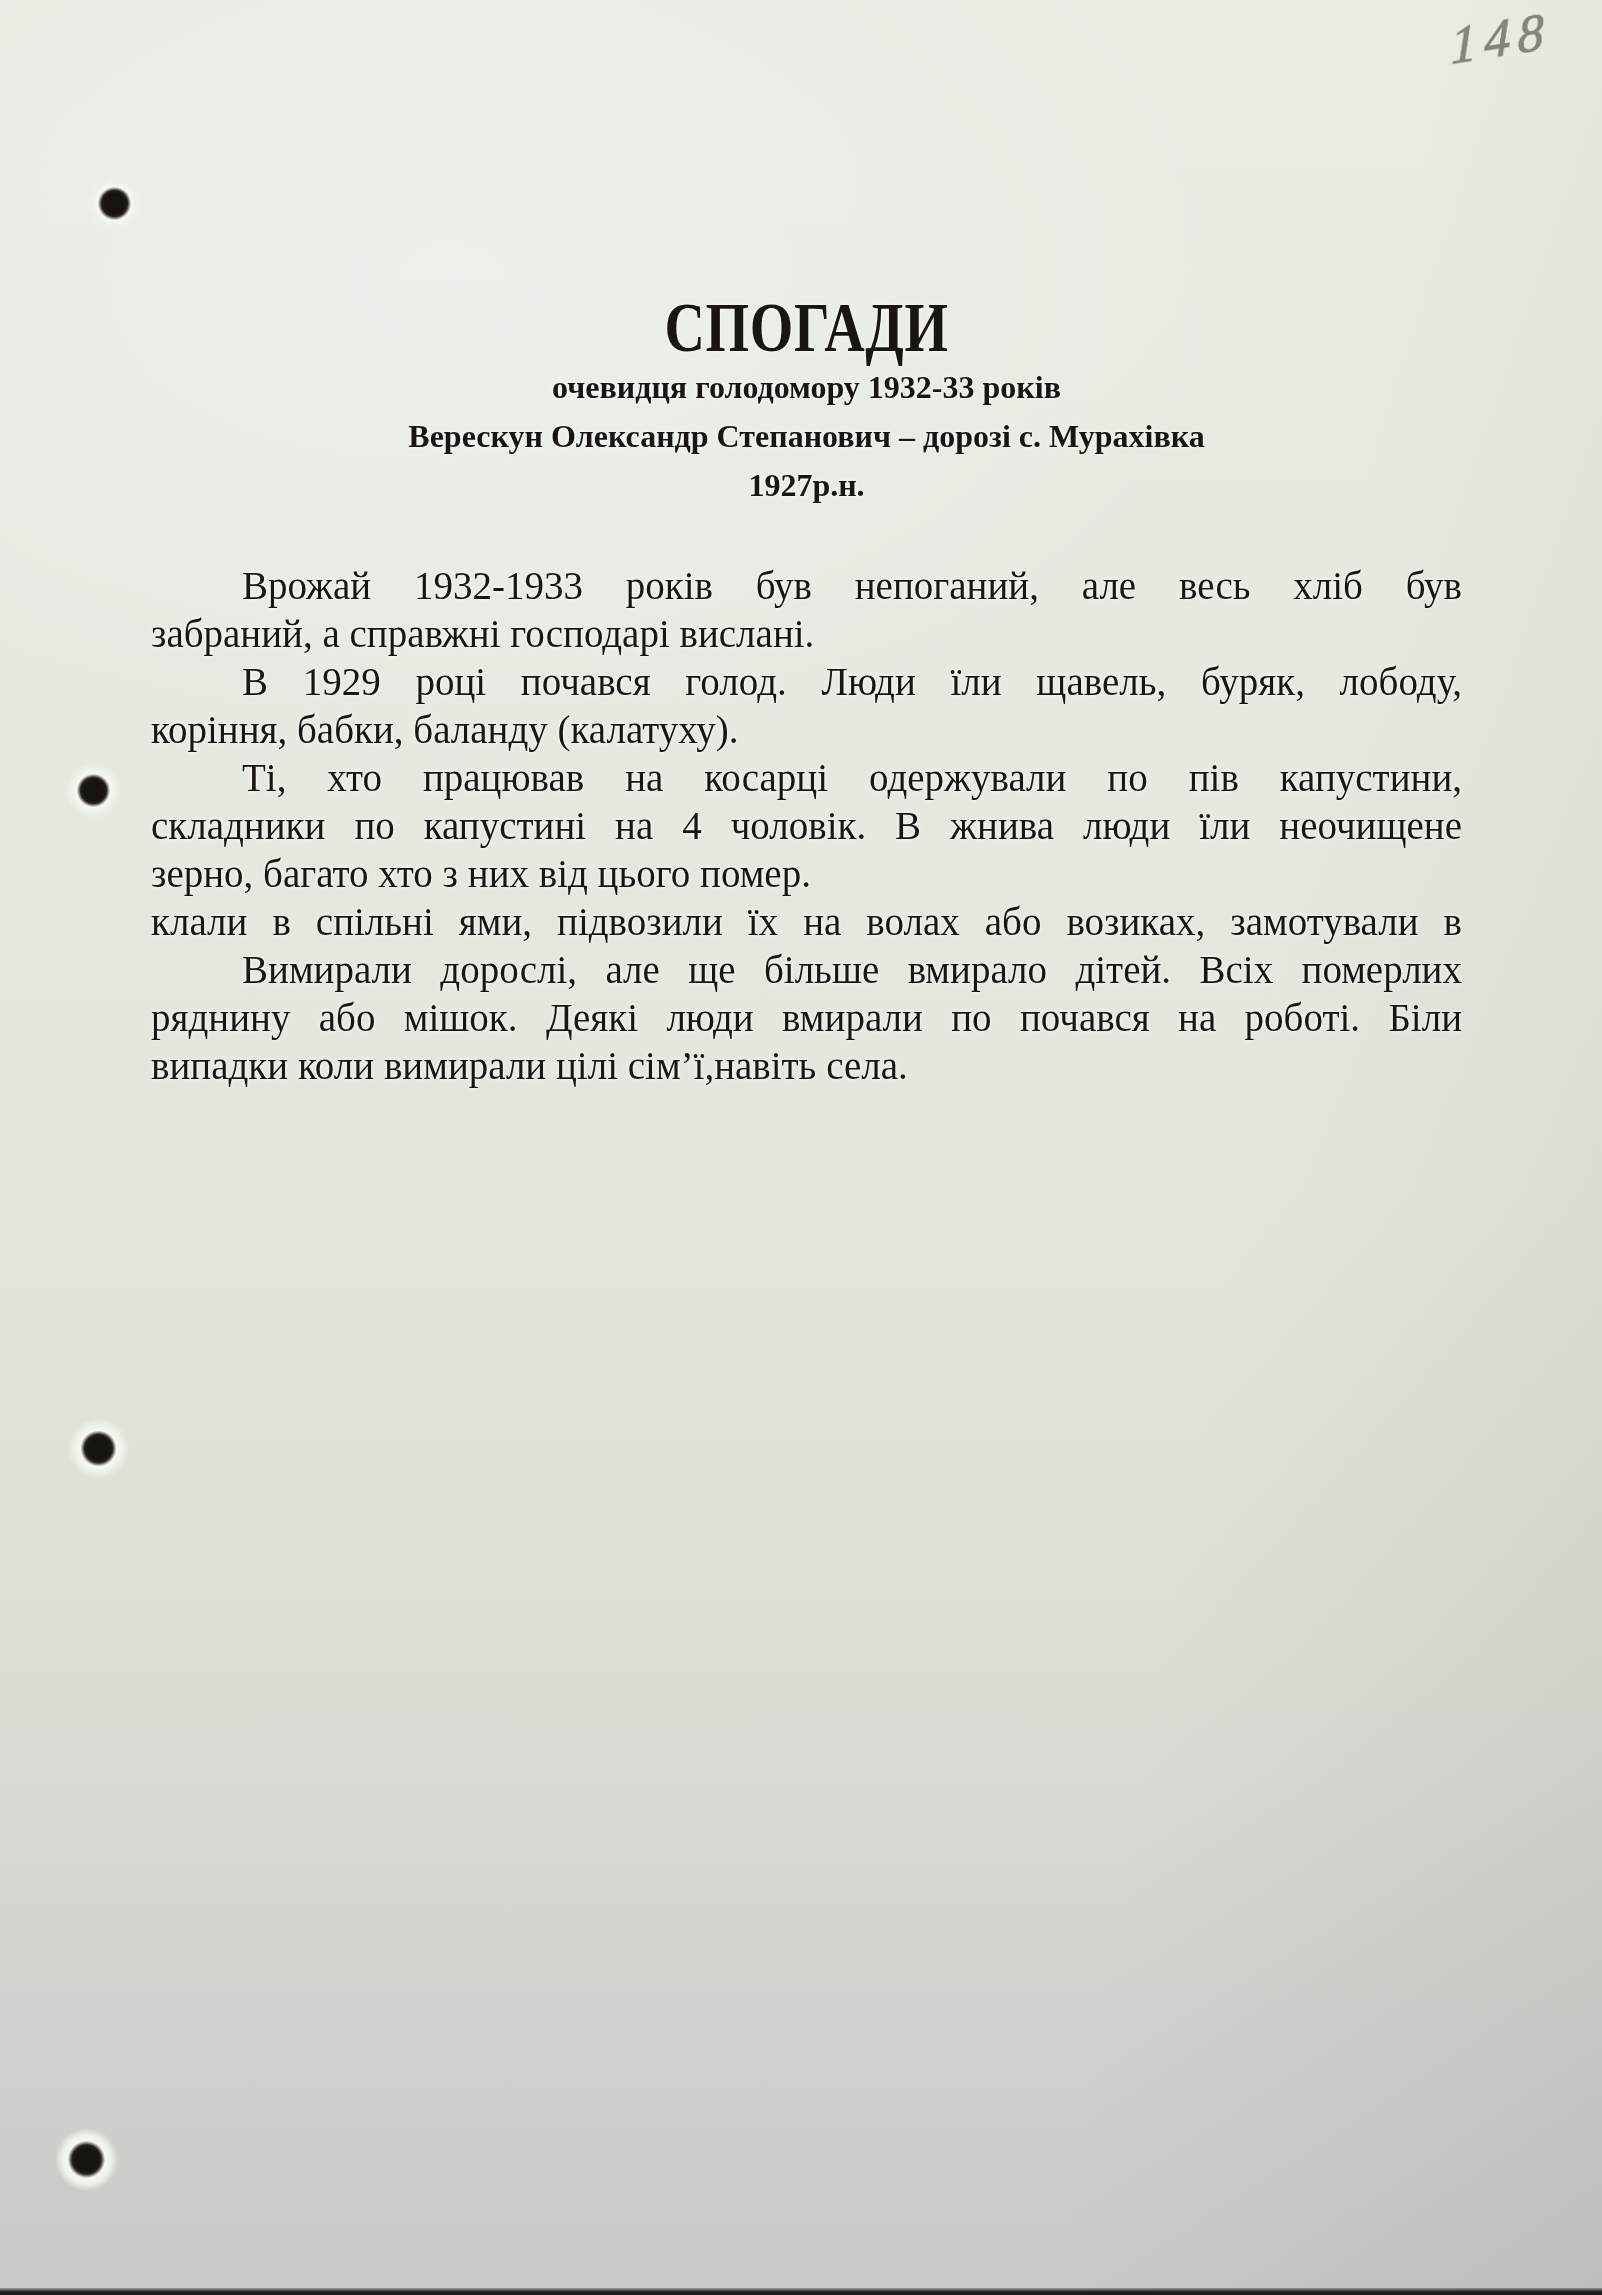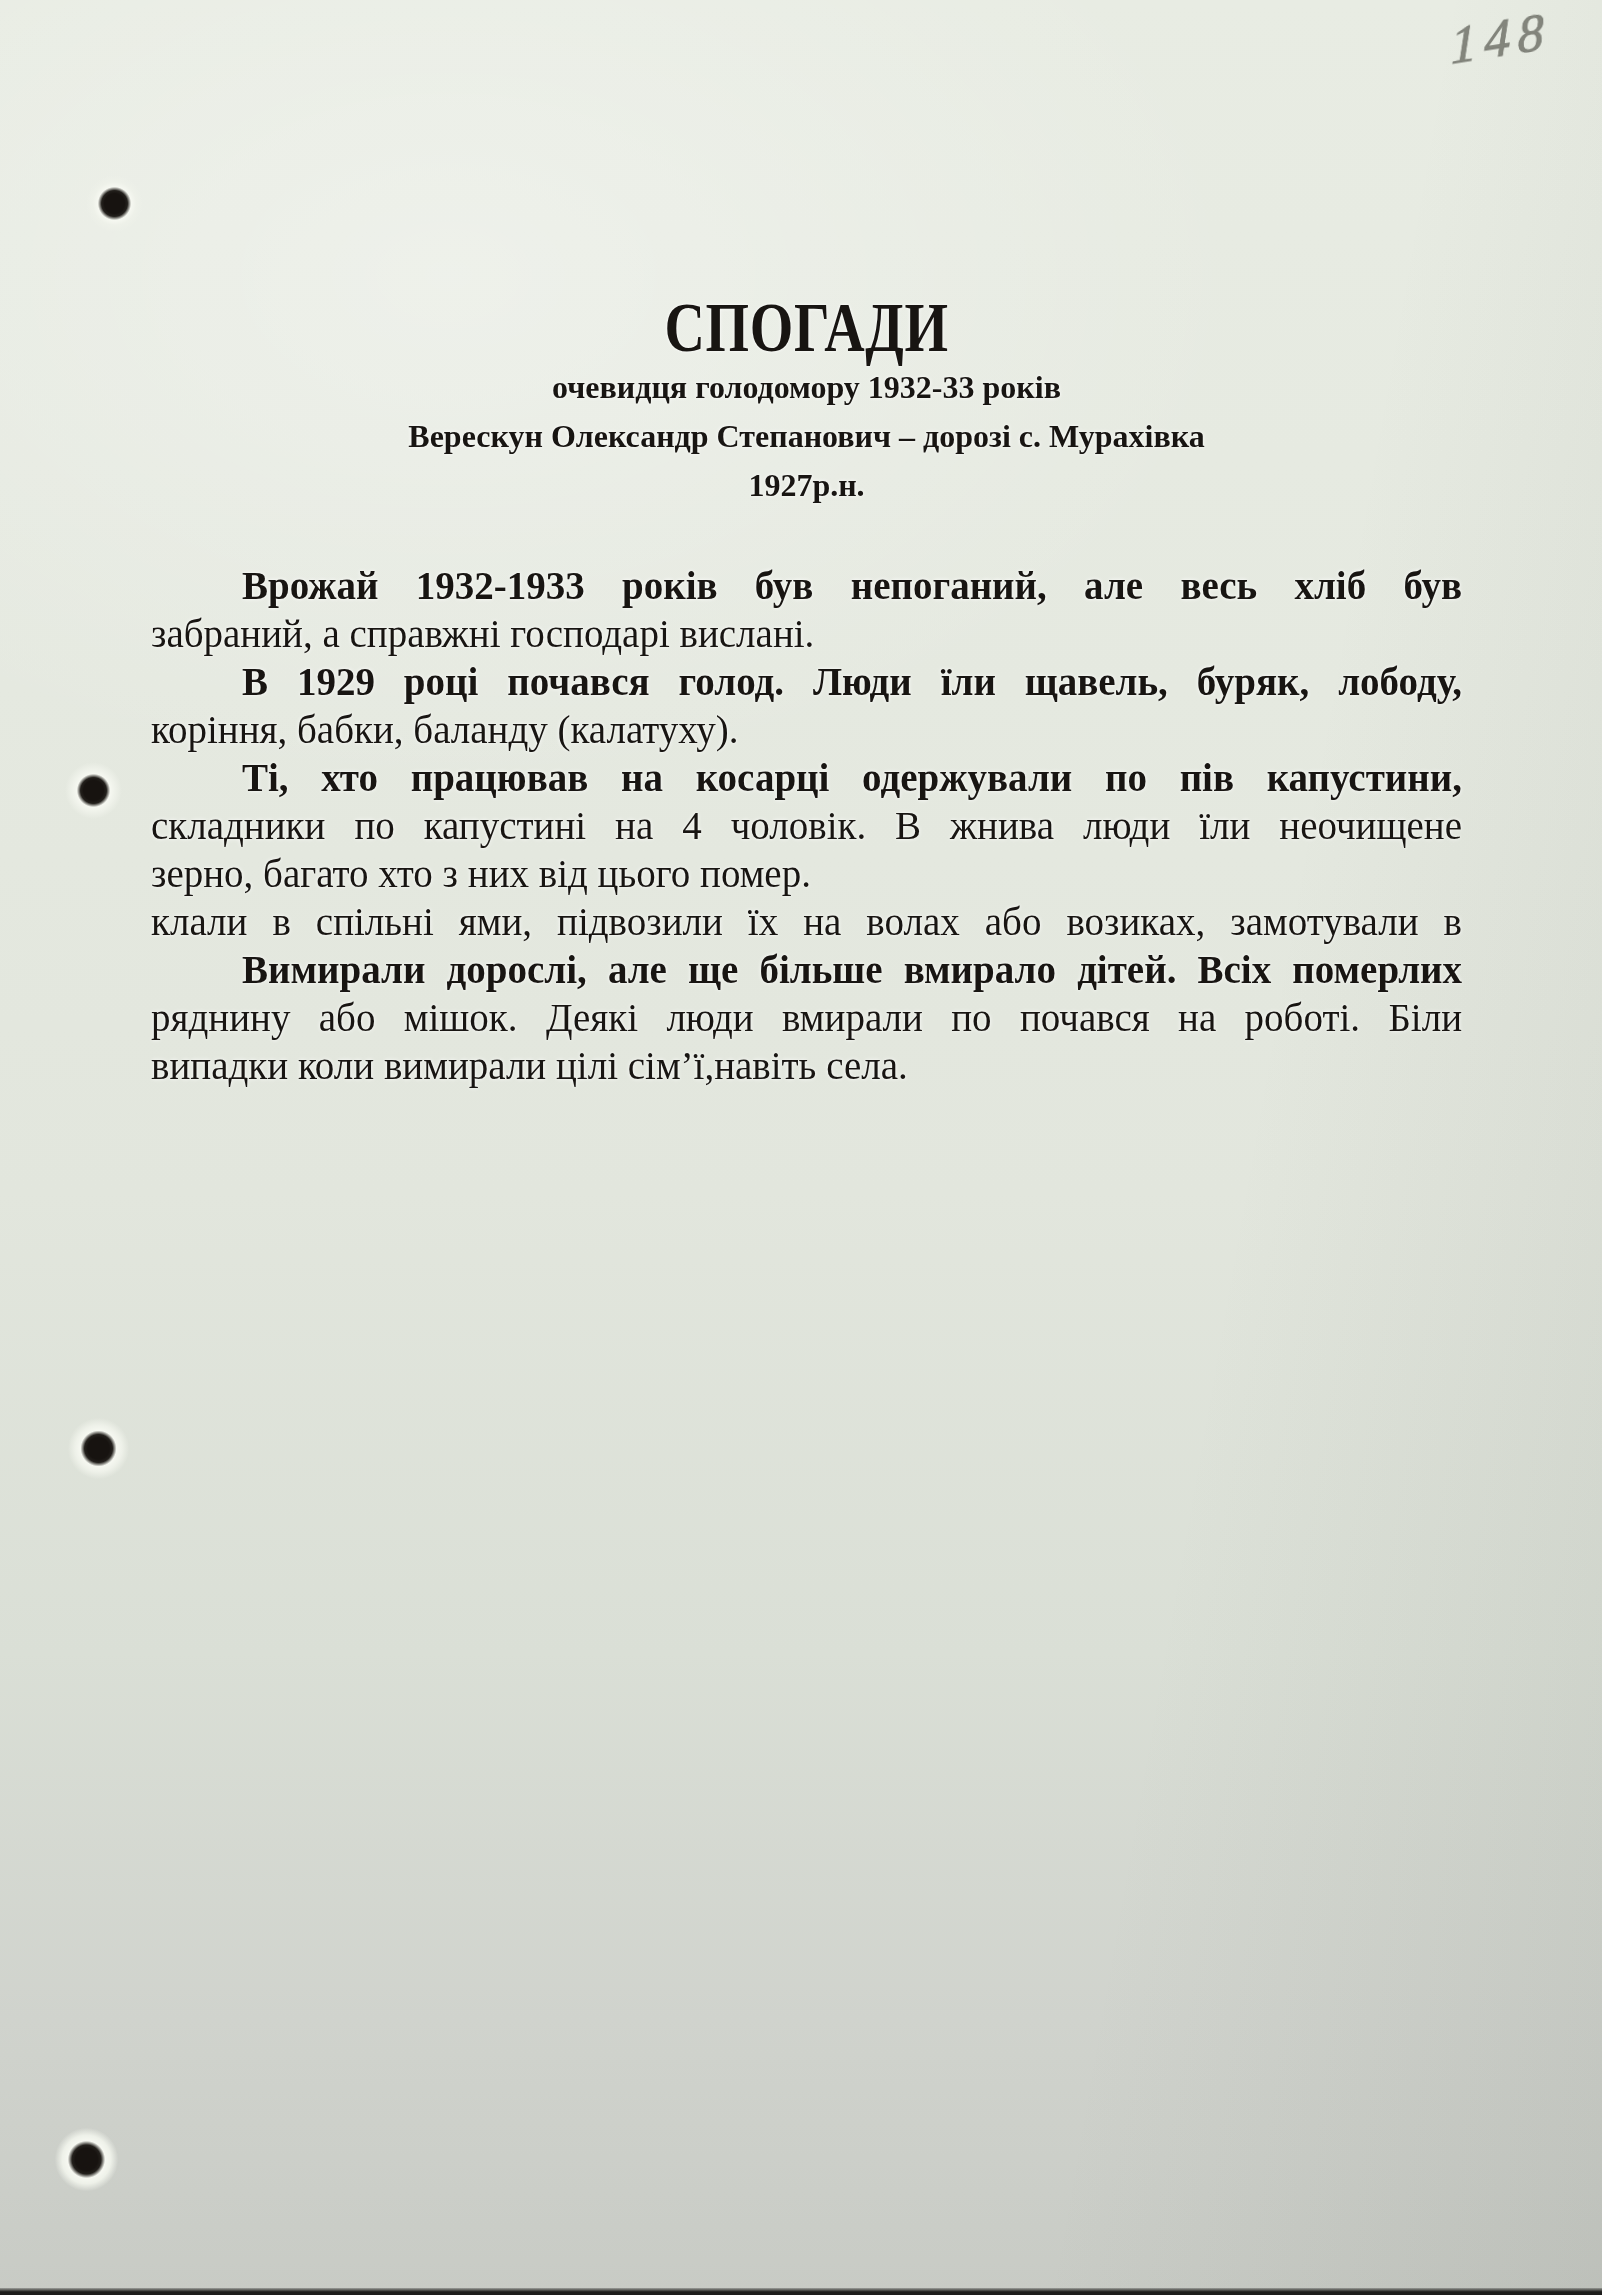--- a/index.html
+++ b/index.html
@@ -76,21 +76,21 @@
   
   .body-text {
     position: absolute;
     left: 151px; top: 562px;
     width: 1311px;
     font-size: 39px;
     line-height: 48px;
     filter: blur(0.3px);
   }
   .line { text-align: justify; text-align-last: justify; white-space: normal; }
-  .line.first { text-indent: 91px; font-weight: bold; }
+  .line.first { text-indent: 91px; }
   .line.last { text-align-last: left; }
 </style>
 </head>
 <body>
 
 <div class="page">
 
   <div class="page-number">148</div>
 
   <div class="hole h1"></div>

